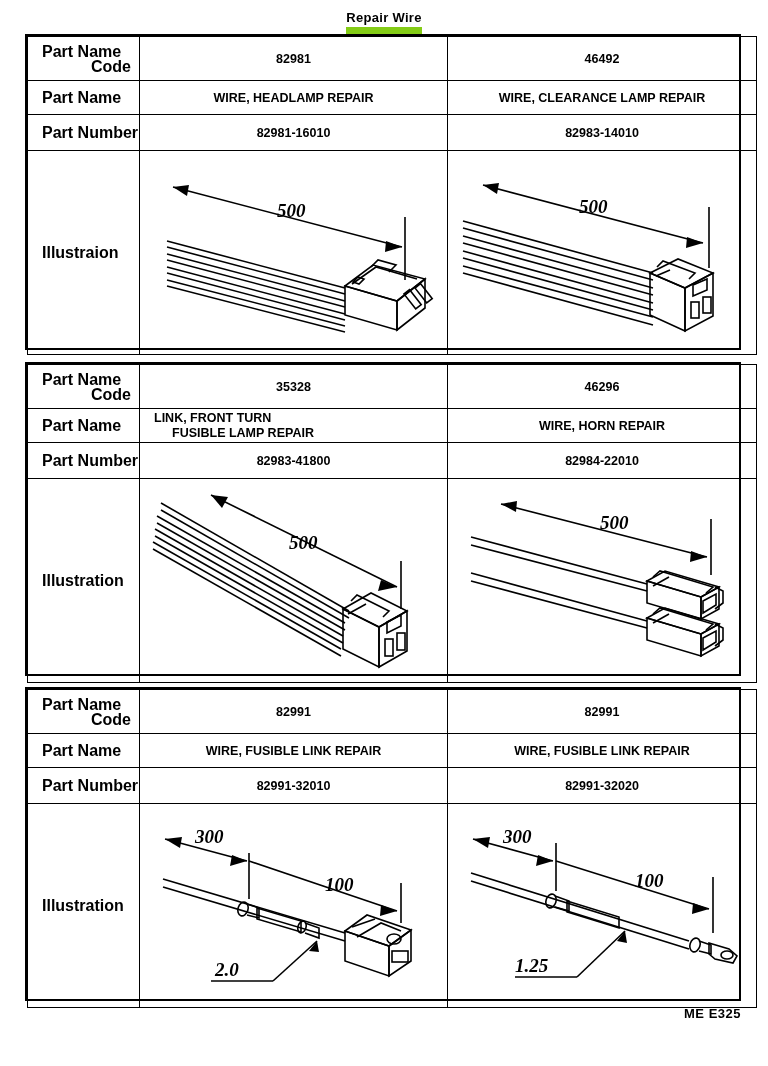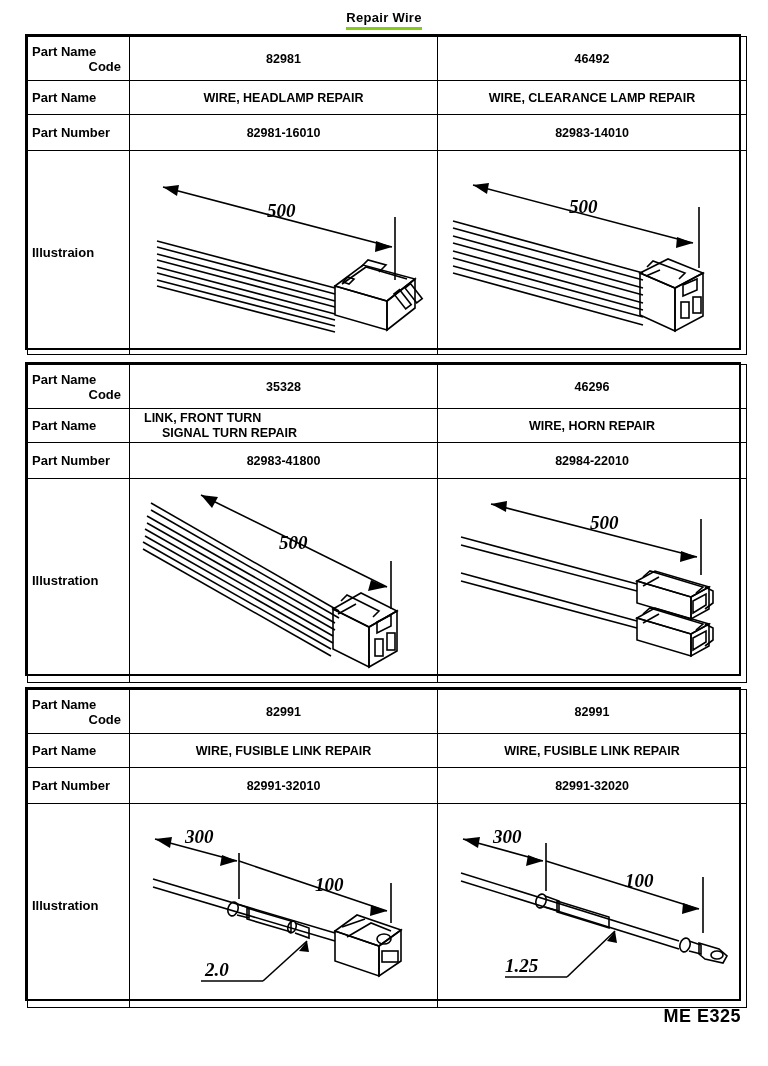--- a/index.html
+++ b/index.html
@@ -24,21 +24,21 @@
     left: 0;
     width: 768px;
     text-align: center;
   }
   #page-title {
     display: inline-block;
     font-size: 13px;
     font-weight: bold;
     letter-spacing: 0.3px;
     padding-bottom: 2px;
-    border-bottom: 3px solid #84cc16;
+    border-bottom: 7px solid #84cc16;
     line-height: 15px;
   }
 
   
   .parts-table {
     position: absolute;
     left: 25px;
     width: 716px;
     border: 2px solid #000;
     box-sizing: border-box;
@@ -52,24 +52,24 @@
   .parts-table td {
     border: 1px solid #000;
     padding: 0;
     vertical-align: middle;
     font-size: 12.5px;
     font-weight: bold;
     text-align: center;
   }
   .parts-table td.label-cell {
     width: 97px;
-    font-size: 13px;
+    font-size: 16px;
     font-weight: bold;
     text-align: left;
-    padding-left: 4px;
+    padding-left: 14px;
     line-height: 14px;
   }
   .parts-table td.col-a { width: 307px; }
   .parts-table td.col-b { width: 308px; }
 
   .row-code td    { height: 43px; }
   .row-name td    { height: 33px; }
   .row-number td  { height: 35px; }
   .row-illus td   { height: 203px; vertical-align: middle; }
 
@@ -99,21 +99,21 @@
     margin: 0 auto;
   }
 
   
   #footer-code {
     position: absolute;
     left: 0;
     top: 1006px;
     width: 741px;
     text-align: right;
-    font-size: 18px;
+    font-size: 13px;
     font-weight: bold;
     letter-spacing: 0.5px;
   }
 
   
   #table-1 { top: 34px;  height: 316px; }
   #table-2 { top: 362px; height: 314px; }
   #table-3 { top: 687px; height: 314px; }
 </style>
 </head>
@@ -232,21 +232,21 @@
         </span>
       </td>
       <td class="col-a">35328</td>
       <td class="col-b">46296</td>
     </tr>
     <tr class="row-name">
       <td class="label-cell">Part Name</td>
       <td class="col-a">
         <span class="pname-two-line">
           <span>LINK, FRONT TURN</span>
-          <span class="ln2">SIGNAL TURN REPAIR</span>
+          <span class="ln2">FUSIBLE LAMP REPAIR</span>
         </span>
       </td>
       <td class="col-b">WIRE, HORN REPAIR</td>
     </tr>
     <tr class="row-number">
       <td class="label-cell">Part Number</td>
       <td class="col-a">82983-41800</td>
       <td class="col-b">82984-22010</td>
     </tr>
     <tr class="row-illus">

